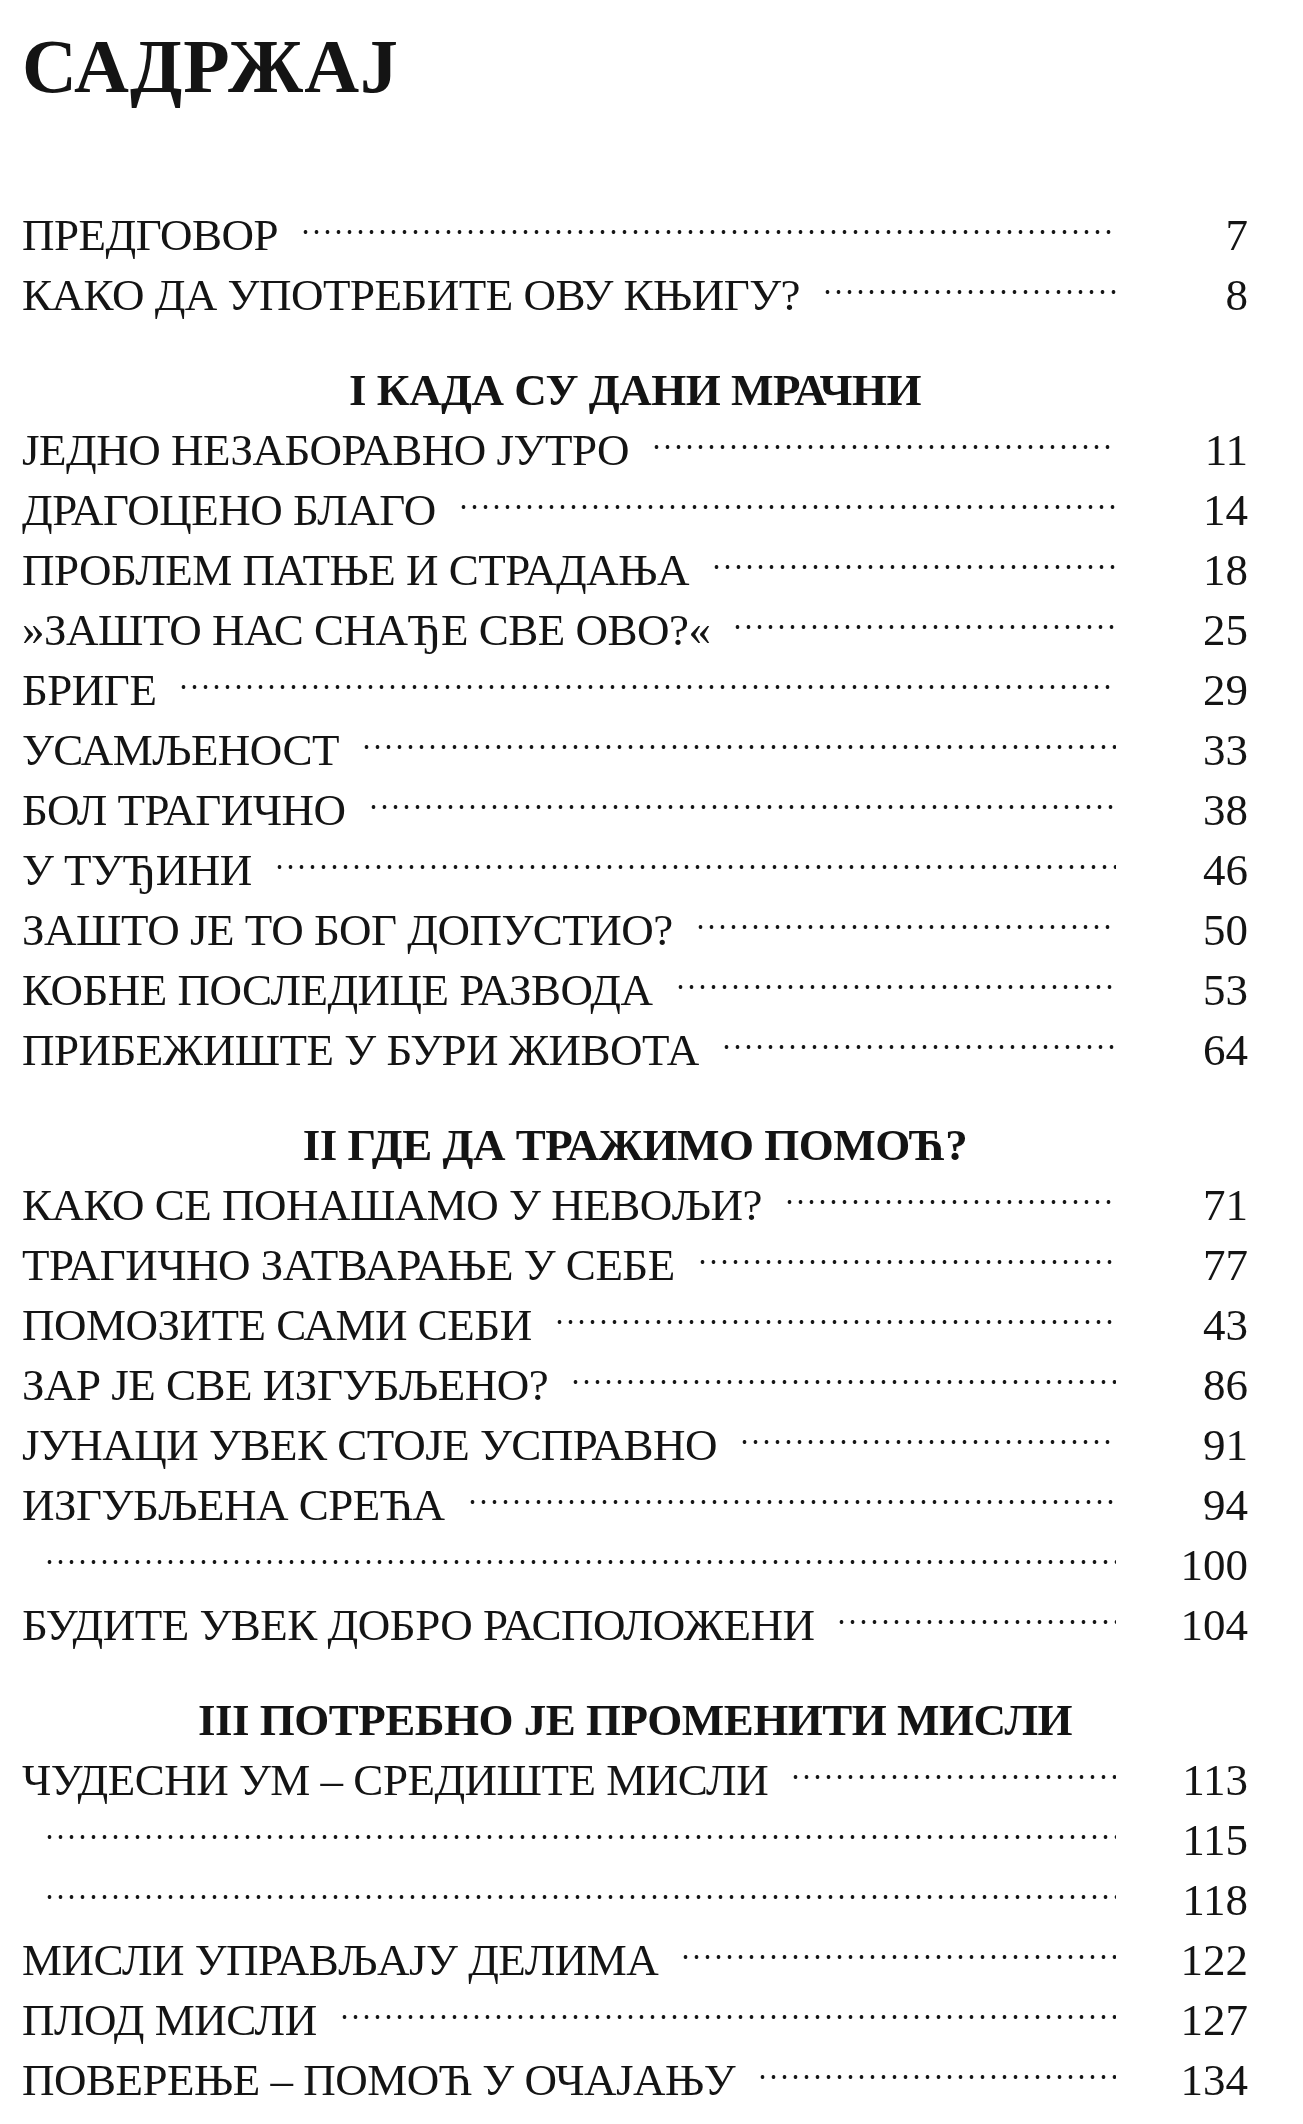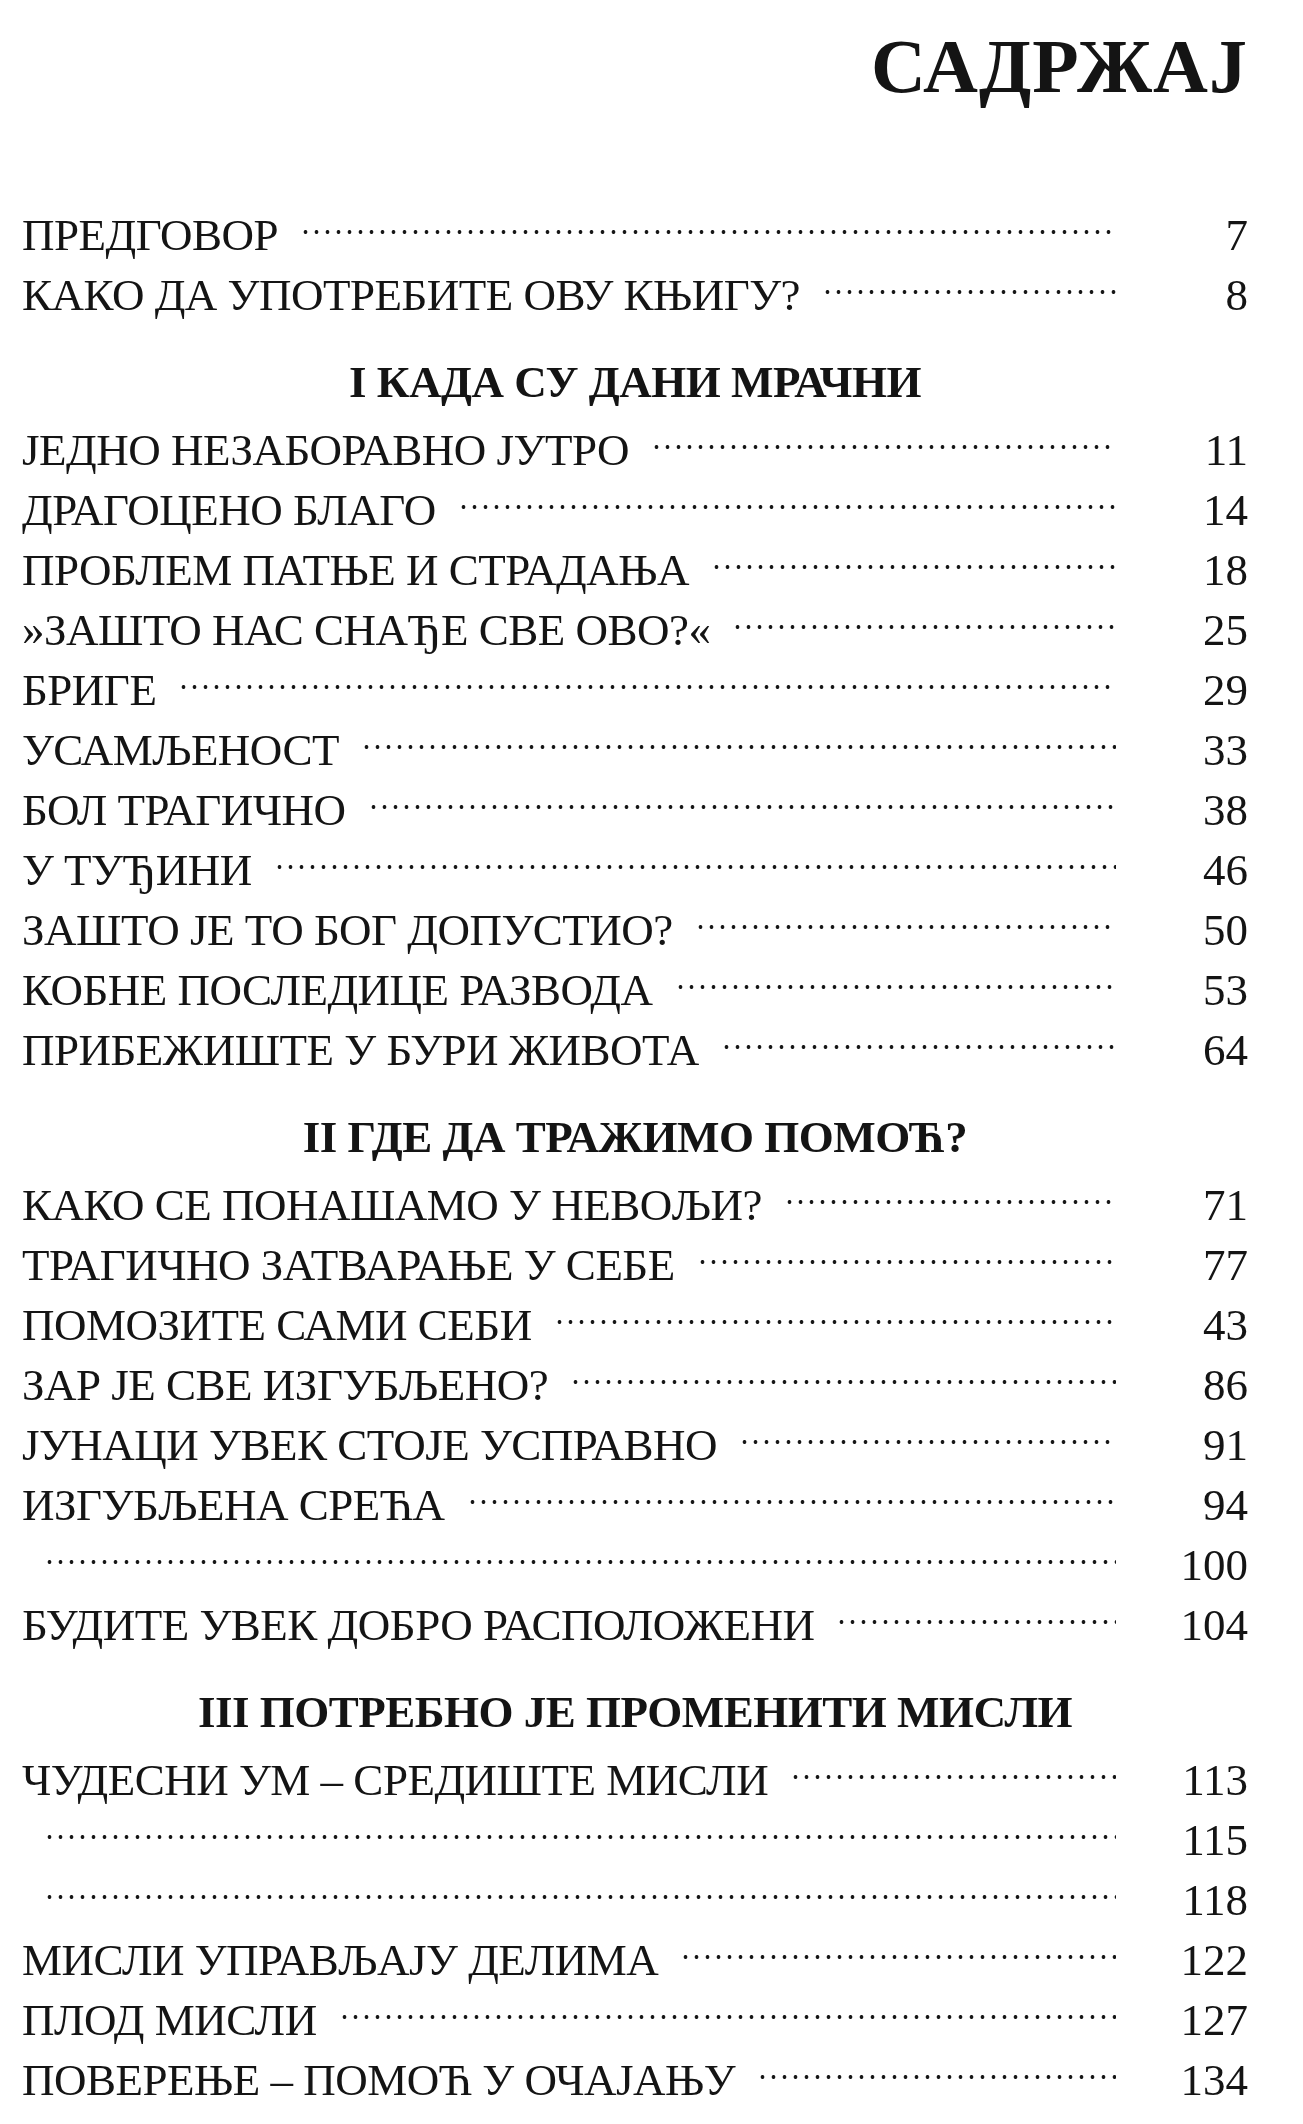--- a/index.html
+++ b/index.html
@@ -15,21 +15,21 @@
     overflow: hidden;
   }
   .page {
     box-sizing: border-box;
     width: 1303px;
     height: 2124px;
     padding: 0 55px 0 22px;
   }
   .title {
     margin: 28px 0 0 0;
-    text-align: right;
+    text-align: left;
     font-size: 76px;
     font-weight: bold;
     line-height: 1;
     letter-spacing: 1px;
   }
   .toc {
     margin-top: 101px;
   }
   .row {
     display: flex;
@@ -54,21 +54,21 @@
   .num {
     font-size: 45px;
     line-height: 1;
     min-width: 90px;
     text-align: right;
     white-space: nowrap;
   }
   .sec {
     display: flex;
     justify-content: center;
-    align-items: flex-start;
+    align-items: center;
     height: 60px;
     margin-top: 35px;
   }
   .sec .h {
     font-size: 45px;
     font-weight: bold;
     line-height: 1;
     letter-spacing: -0.5px;
     white-space: nowrap;
   }

